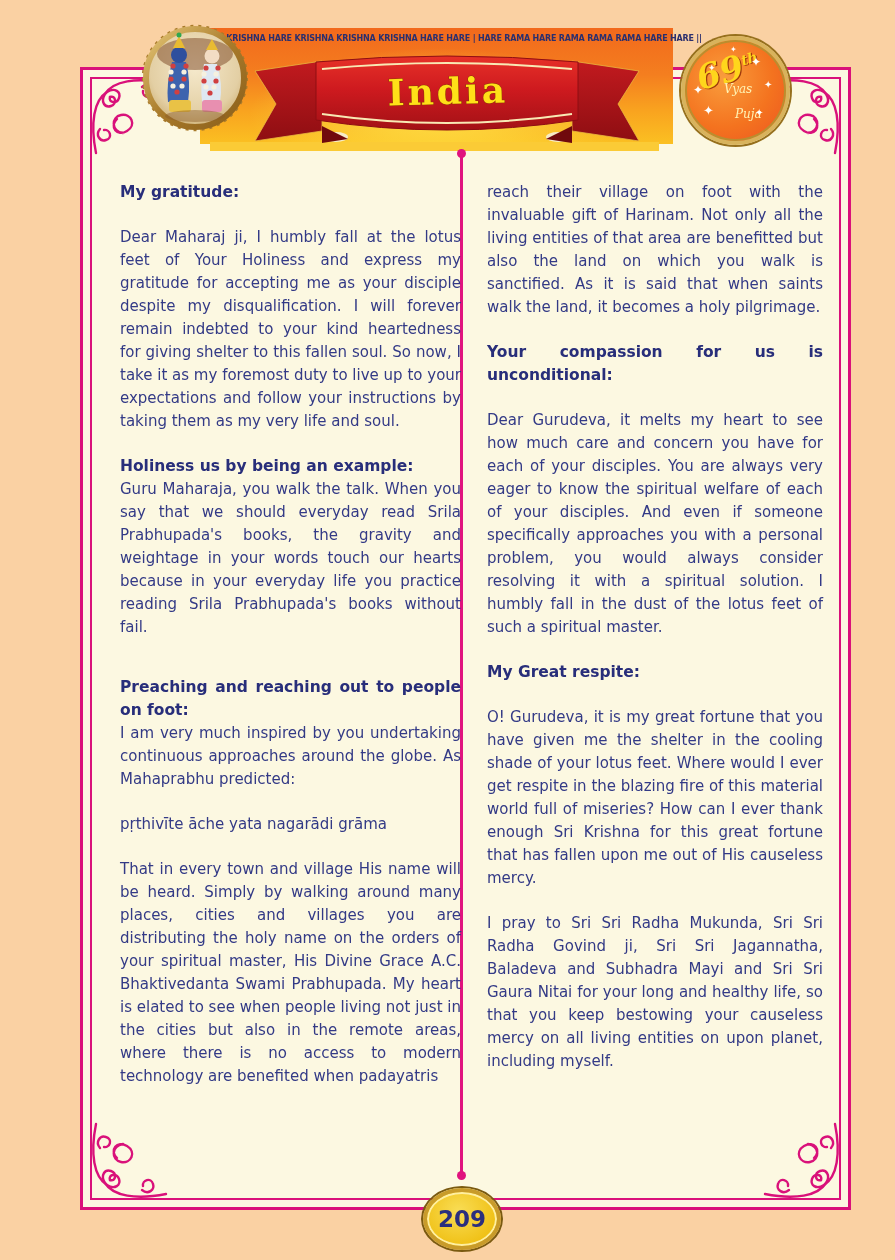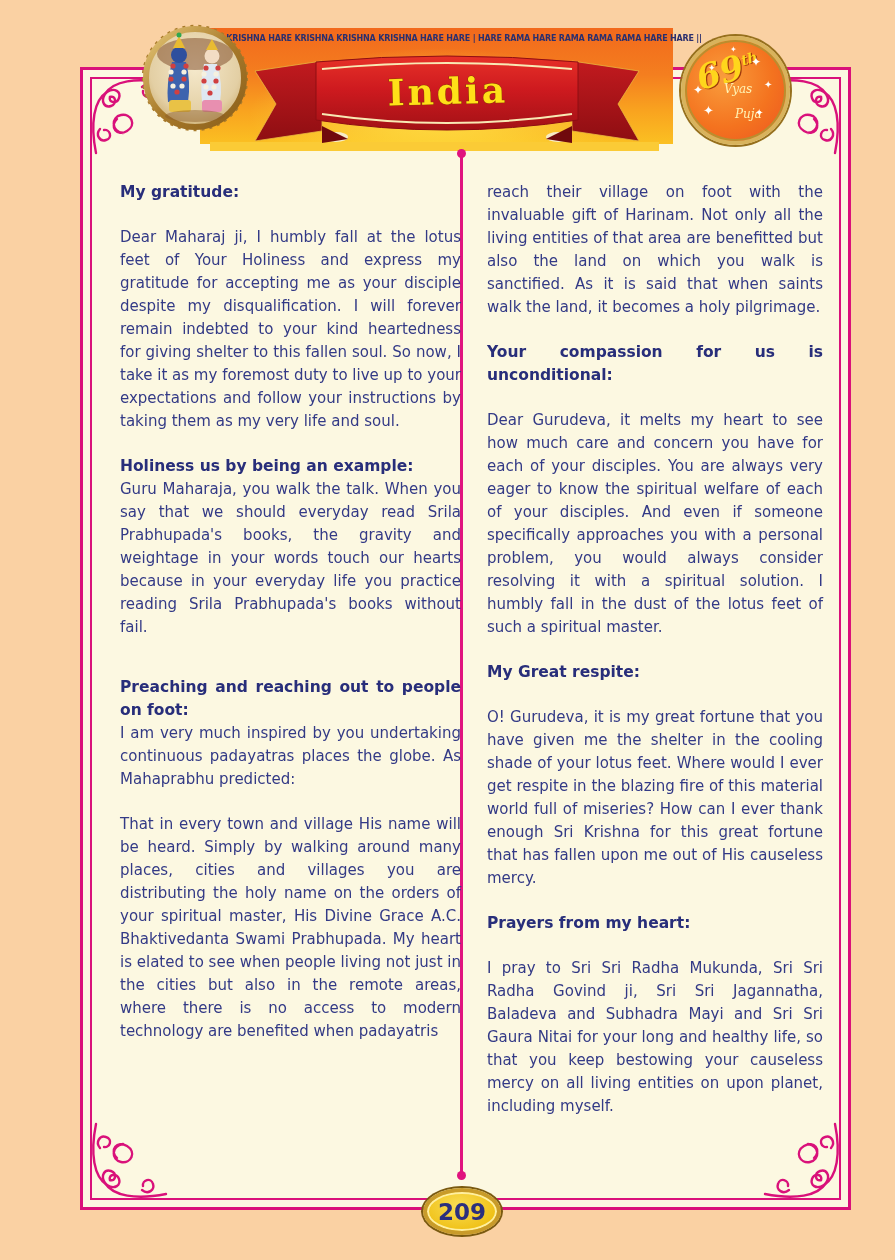--- a/index.html
+++ b/index.html
@@ -58,21 +58,21 @@
   
   .col{position:absolute;top:181px;z-index:2;color:#333A86;font-size:15px;line-height:23px;}
   .col-left{left:120px;width:341px;}
   .col-right{left:487px;width:336px;}
   .col p{margin:0;text-align:justify;}
   .col h3{margin:0;font-size:15.5px;line-height:23px;font-weight:bold;color:#282E7A;text-align:justify;}
   .mb{margin-bottom:22px !important;} .mbL{margin-bottom:37px !important;}
   .verse p{text-align:left;}
 
   
-  .page-oval{position:absolute;left:423px;top:1188px;width:78px;height:47px;border-radius:50%;z-index:5;
+  .page-oval{position:absolute;left:423px;top:1188px;width:78px;height:62px;border-radius:50%;z-index:5;
     background:radial-gradient(ellipse at 45% 35%,#F9DD55,#EFBF12 75%);
     border:4px solid #C89B2A;box-shadow:0 0 0 2px #7A5A10, inset 0 0 0 2px #FFEFA0;
     box-sizing:border-box;display:flex;align-items:center;justify-content:center;
     color:#2B2F7E;font-weight:bold;font-size:23px;}
 </style>
 </head>
 <body>
 
 <div class="page">
 
@@ -202,33 +202,33 @@
   <div class="divider-dot dot-top"></div>
   <div class="divider-line"></div>
   <div class="divider-dot dot-bottom"></div>
 
   <div class="col col-left">
     <h3 class="mb">My gratitude:</h3>
     <p class="mb">Dear Maharaj ji, I humbly fall at the lotus feet of Your Holiness and express my gratitude for accepting me as your disciple despite my disqualification. I will forever remain indebted to your kind heartedness for giving shelter to this fallen soul. So now, I take it as my foremost duty to live up to your expectations and follow your instructions by taking them as my very life and soul.</p>
     <h3>Holiness us by being an example:</h3>
     <p class="mbL">Guru Maharaja, you walk the talk. When you say that we should everyday read Srila Prabhupada's books, the gravity and weightage in your words touch our hearts because in your everyday life you practice reading Srila Prabhupada's books without fail.</p>
     <h3>Preaching and reaching out to people on foot:</h3>
-    <p class="mb">I am very much inspired by you undertaking continuous padayatras places the globe. As Mahaprabhu predicted:</p>
+    <p class="mb">I am very much inspired by you undertaking continuous approaches around the globe. As Mahaprabhu predicted:</p>
     <div class="verse mb">
+      <p>pṛthivīte āche yata nagarādi grāma</p>
     </div>
     <p>That in every town and village His name will be heard. Simply by walking around many places, cities and villages you are distributing the holy name on the orders of your spiritual master, His Divine Grace A.C. Bhaktivedanta Swami Prabhupada. My heart is elated to see when people living not just in the cities but also in the remote areas, where there is no access to modern technology are benefited when padayatris</p>
   </div>
 
   <div class="col col-right">
     <p class="mb">reach their village on foot with the invaluable gift of Harinam. Not only all the living entities of that area are benefitted but also the land on which you walk is sanctified. As it is said that when saints walk the land, it becomes a holy pilgrimage.</p>
     <h3 class="mb">Your compassion for us is unconditional:</h3>
     <p class="mb">Dear Gurudeva, it melts my heart to see how much care and concern you have for each of your disciples. You are always very eager to know the spiritual welfare of each of your disciples. And even if someone specifically approaches you with a personal problem, you would always consider resolving it with a spiritual solution. I humbly fall in the dust of the lotus feet of such a spiritual master.</p>
     <h3 class="mb">My Great respite:</h3>
     <p class="mb">O! Gurudeva, it is my great fortune that you have given me the shelter in the cooling shade of your lotus feet. Where would I ever get respite in the blazing fire of this material world full of miseries? How can I ever thank enough Sri Krishna for this great fortune that has fallen upon me out of His causeless mercy.</p>
-    <h3 class="mb">Prayers from my heart:</h3>
     <p>I pray to Sri Sri Radha Mukunda, Sri Sri Radha Govind ji, Sri Sri Jagannatha, Baladeva and Subhadra Mayi and Sri Sri Gaura Nitai for your long and healthy life, so that you keep bestowing your causeless mercy on all living entities on upon planet, including myself.</p>
   </div>
 
   <div class="page-oval">
     <span>209</span>
   </div>
 
 </div>
 
 </body></html>

